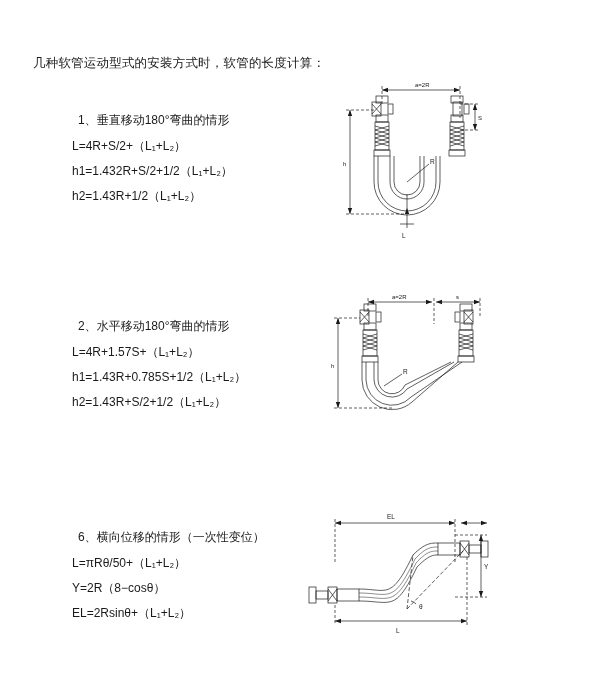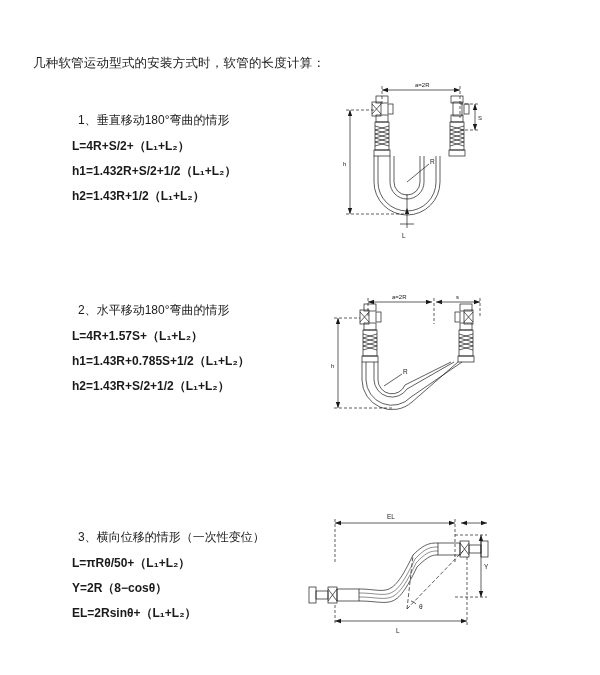--- a/index.html
+++ b/index.html
@@ -36,30 +36,29 @@
     font-size: 12px;
     white-space: nowrap;
     margin-bottom: 9px;
     margin-left: 28px;
   }
   .formula {
     font-size: 12px;
     white-space: nowrap;
     margin-bottom: 8px;
     padding-left: 22px;
-    font-weight: bold;
   }
   .fig {
     position: absolute;
   }
   .fig svg {
     display: block;
   }
   .sec1 { left: 50px; top: 112px; }
-  .sec2 { left: 50px; top: 302px; }
+  .sec2 { left: 50px; top: 318px; }
   .sec3 { left: 50px; top: 529px; }
   .fig1 { left: 312px; top: 78px; }
   .fig2 { left: 312px; top: 288px; }
   .fig3 { left: 295px; top: 505px; }
 </style>
 </head>
 <body>
 
 <div class="page">
 
@@ -219,21 +218,21 @@
         <path d="M62 74 L62 92 A18 18 0 0 0 95 101 L142 74" stroke-dasharray="0"></path>
         <path d="M66 74 L66 92 A14 14 0 0 0 93 97 L139 74"></path>
 
         <line x1="72" y1="98" x2="90" y2="86"></line>
         <text x="91" y="86" font-size="6.5" fill="#1a1a1a" stroke="none" font-family="'Liberation Sans',sans-serif">R</text>
       </g>
     </svg>
   </div>
 
   <div class="section sec3">
-    <div class="sec-title">3、横向位移的情形（一次性变位）</div>
+    <div class="sec-title">6、横向位移的情形（一次性变位）</div>
     <div class="formula">L=πRθ/50+（L₁+L₂）</div>
     <div class="formula">Y=2R（8−cosθ）</div>
     <div class="formula">EL=2Rsinθ+（L₁+L₂）</div>
   </div>
 
   <div class="fig fig3">
     <svg width="210" height="135" viewBox="0 0 210 135">
       <g stroke="#1a1a1a" fill="none" stroke-width="0.7">
 
         <line x1="40" y1="18" x2="160" y2="18"></line>

